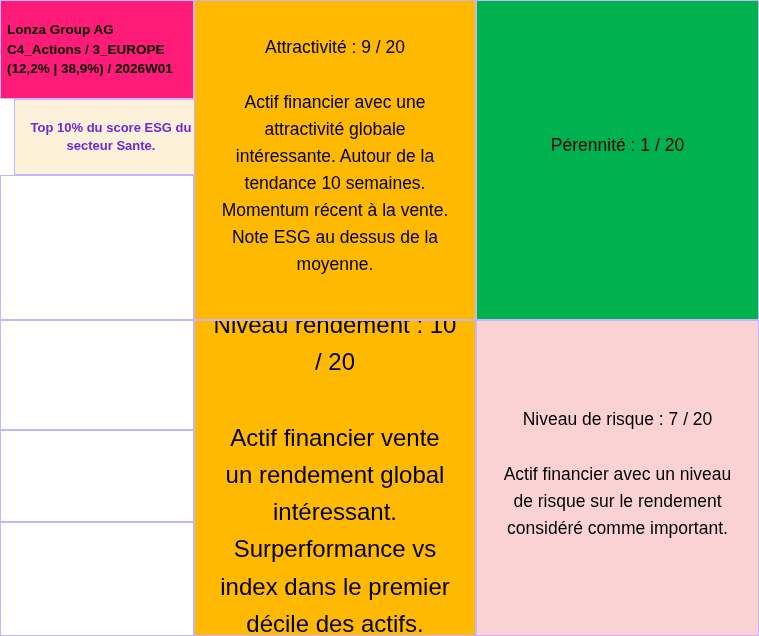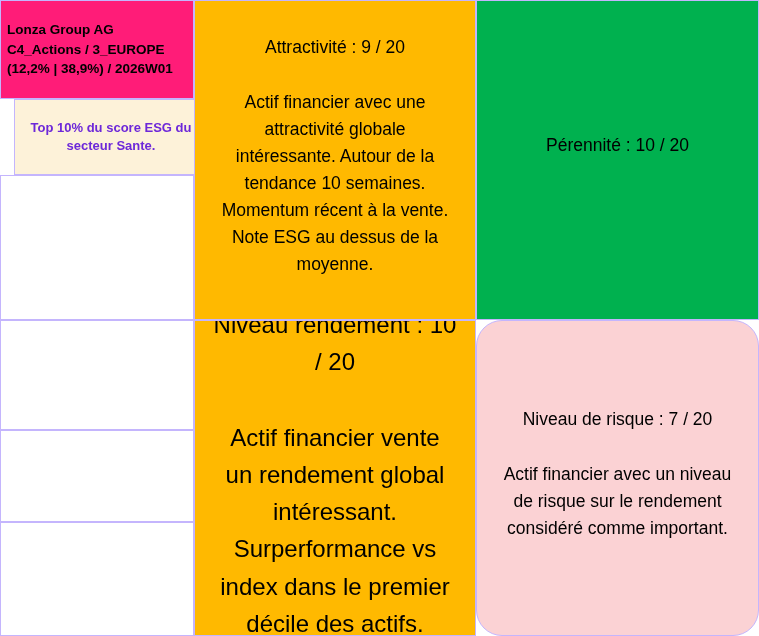--- a/index.html
+++ b/index.html
@@ -127,21 +127,20 @@
   .c-risque {
     left: 476px;
     top: 320px;
     width: 283px;
     height: 316px;
     background: #fbd2d4;
     color: #000000;
     font-size: 17.5px;
     line-height: 1.55;
     padding: 6px 14px;
-    border-radius: 26px;
   }
   .block {
     width: 100%;
   }
   .title-line {
     margin: 0 0 1.6em 0;
   }
   .body-line {
     margin: 8px;
   }
@@ -170,21 +169,21 @@
 
   <div class="cell c-attract">
     <div class="block">
       <p class="title-line">Attractivité : 9 / 20</p>
       <p class="body-line">Actif financier avec une attractivité globale intéressante. Autour de la tendance 10 semaines. Momentum récent à la vente. Note ESG au dessus de la moyenne.</p>
     </div>
   </div>
 
   <div class="cell c-perennite">
     <div class="block">
-      <p class="title-line">Pérennité : 10 / 20</p>
+      <p class="title-line">Pérennité : 1 / 20</p>
     </div>
   </div>
 
   <div class="cell c-rendement">
     <div class="block">
       <p class="title-line">Niveau rendement : 10 / 20</p>
       <p class="body-line">Actif financier vente un rendement global intéressant. Surperformance vs index dans le premier décile des actifs.</p>
     </div>
   </div>
 

